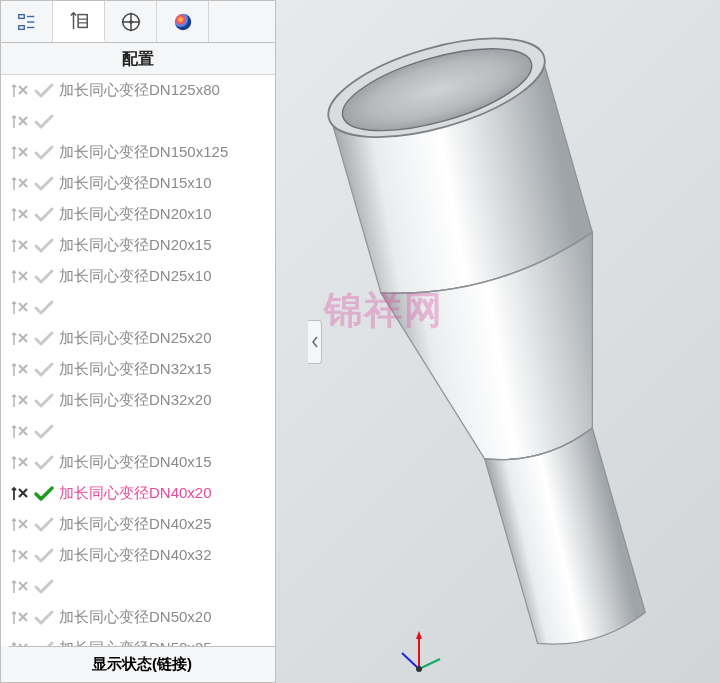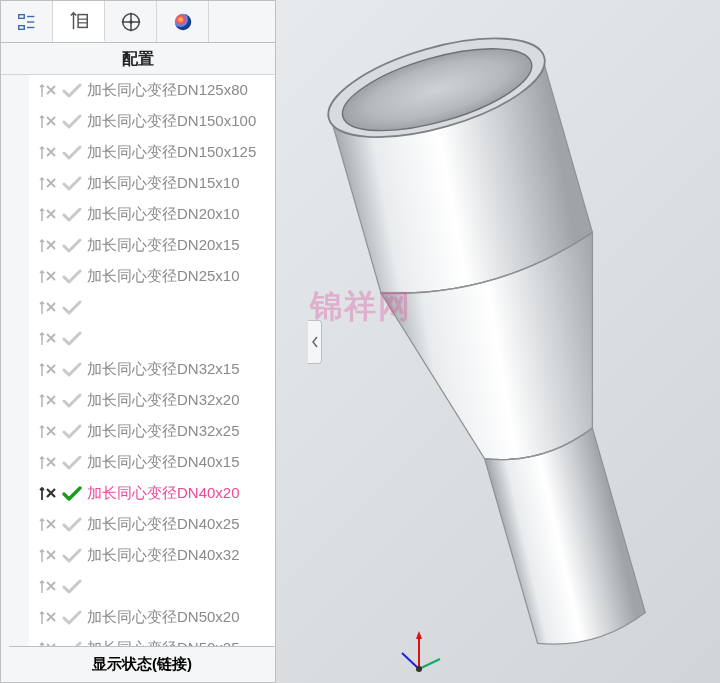--- a/index.html
+++ b/index.html
@@ -46,21 +46,20 @@
     font-size: 16px;
     padding: 6px 0 4px;
     color: #222;
     border-bottom: 1px solid #d6d6d6;
   }
   .config-list {
     flex: 1;
     overflow-y: auto;
     background: #fff;
     position: relative;
-    margin-left: 28px;
   }
   .scroll-wrap {
     overflow-y: scroll;
     height: 100%;
   }
   .item {
     display: flex;
     align-items: center;
     padding: 4px 6px 4px 10px;
     height: 31px;
@@ -98,22 +97,22 @@
     background: #f5f6f7;
     margin-left: 8px;
   }
   .viewport {
     flex: 1;
     position: relative;
     background: linear-gradient(135deg,#e6eaed 0%,#d2d5d8 100%);
   }
   .watermark {
     position: absolute;
-    left: 34px; top: 285px;
-    font-size: 32px;
+    left: 48px; top: 285px;
+    font-size: 38px;
     font-weight: bold;
     color: rgba(220, 80, 160, 0.35);
     letter-spacing: 2px;
     pointer-events: none;
   }
   .triad {
     position: absolute;
     left: 120px; bottom: 8px;
     width: 46px; height: 46px;
   }
@@ -206,21 +205,20 @@
             <svg viewBox="0 0 18 16">
               <path d="M3 2 L3 14 M1 4 L3 2 L5 4" fill="none" stroke="#b5b5b5" stroke-width="1.5"></path>
               <path d="M8 3 L16 11 M16 3 L8 11" stroke="#b5b5b5" stroke-width="1.8"></path>
             </svg>
           </span>
     <span class="check-icon">
             <svg viewBox="0 0 20 16">
               <path d="M2 8 L7 13 L18 2" fill="none" stroke="#c9c9c9" stroke-width="3" stroke-linecap="round" stroke-linejoin="round"></path>
             </svg>
           </span>
-    <span class="item-label">加长同心变径DN150x100</span>
         </div>
         <div class="item">
     <span class="cfg-icon">
             <svg viewBox="0 0 18 16">
               <path d="M3 2 L3 14 M1 4 L3 2 L5 4" fill="none" stroke="#b5b5b5" stroke-width="1.5"></path>
               <path d="M8 3 L16 11 M16 3 L8 11" stroke="#b5b5b5" stroke-width="1.8"></path>
             </svg>
           </span>
     <span class="check-icon">
             <svg viewBox="0 0 20 16">
@@ -303,20 +301,21 @@
             <svg viewBox="0 0 18 16">
               <path d="M3 2 L3 14 M1 4 L3 2 L5 4" fill="none" stroke="#b5b5b5" stroke-width="1.5"></path>
               <path d="M8 3 L16 11 M16 3 L8 11" stroke="#b5b5b5" stroke-width="1.8"></path>
             </svg>
           </span>
     <span class="check-icon">
             <svg viewBox="0 0 20 16">
               <path d="M2 8 L7 13 L18 2" fill="none" stroke="#c9c9c9" stroke-width="3" stroke-linecap="round" stroke-linejoin="round"></path>
             </svg>
           </span>
+    <span class="item-label">加长同心变径DN25x20</span>
         </div>
         <div class="item">
     <span class="cfg-icon">
             <svg viewBox="0 0 18 16">
               <path d="M3 2 L3 14 M1 4 L3 2 L5 4" fill="none" stroke="#b5b5b5" stroke-width="1.5"></path>
               <path d="M8 3 L16 11 M16 3 L8 11" stroke="#b5b5b5" stroke-width="1.8"></path>
             </svg>
           </span>
     <span class="check-icon">
             <svg viewBox="0 0 20 16">
@@ -344,21 +343,20 @@
             <svg viewBox="0 0 18 16">
               <path d="M3 2 L3 14 M1 4 L3 2 L5 4" fill="none" stroke="#b5b5b5" stroke-width="1.5"></path>
               <path d="M8 3 L16 11 M16 3 L8 11" stroke="#b5b5b5" stroke-width="1.8"></path>
             </svg>
           </span>
     <span class="check-icon">
             <svg viewBox="0 0 20 16">
               <path d="M2 8 L7 13 L18 2" fill="none" stroke="#c9c9c9" stroke-width="3" stroke-linecap="round" stroke-linejoin="round"></path>
             </svg>
           </span>
-    <span class="item-label">加长同心变径DN32x25</span>
         </div>
         <div class="item">
     <span class="cfg-icon">
             <svg viewBox="0 0 18 16">
               <path d="M3 2 L3 14 M1 4 L3 2 L5 4" fill="none" stroke="#b5b5b5" stroke-width="1.5"></path>
               <path d="M8 3 L16 11 M16 3 L8 11" stroke="#b5b5b5" stroke-width="1.8"></path>
             </svg>
           </span>
     <span class="check-icon">
             <svg viewBox="0 0 20 16">

